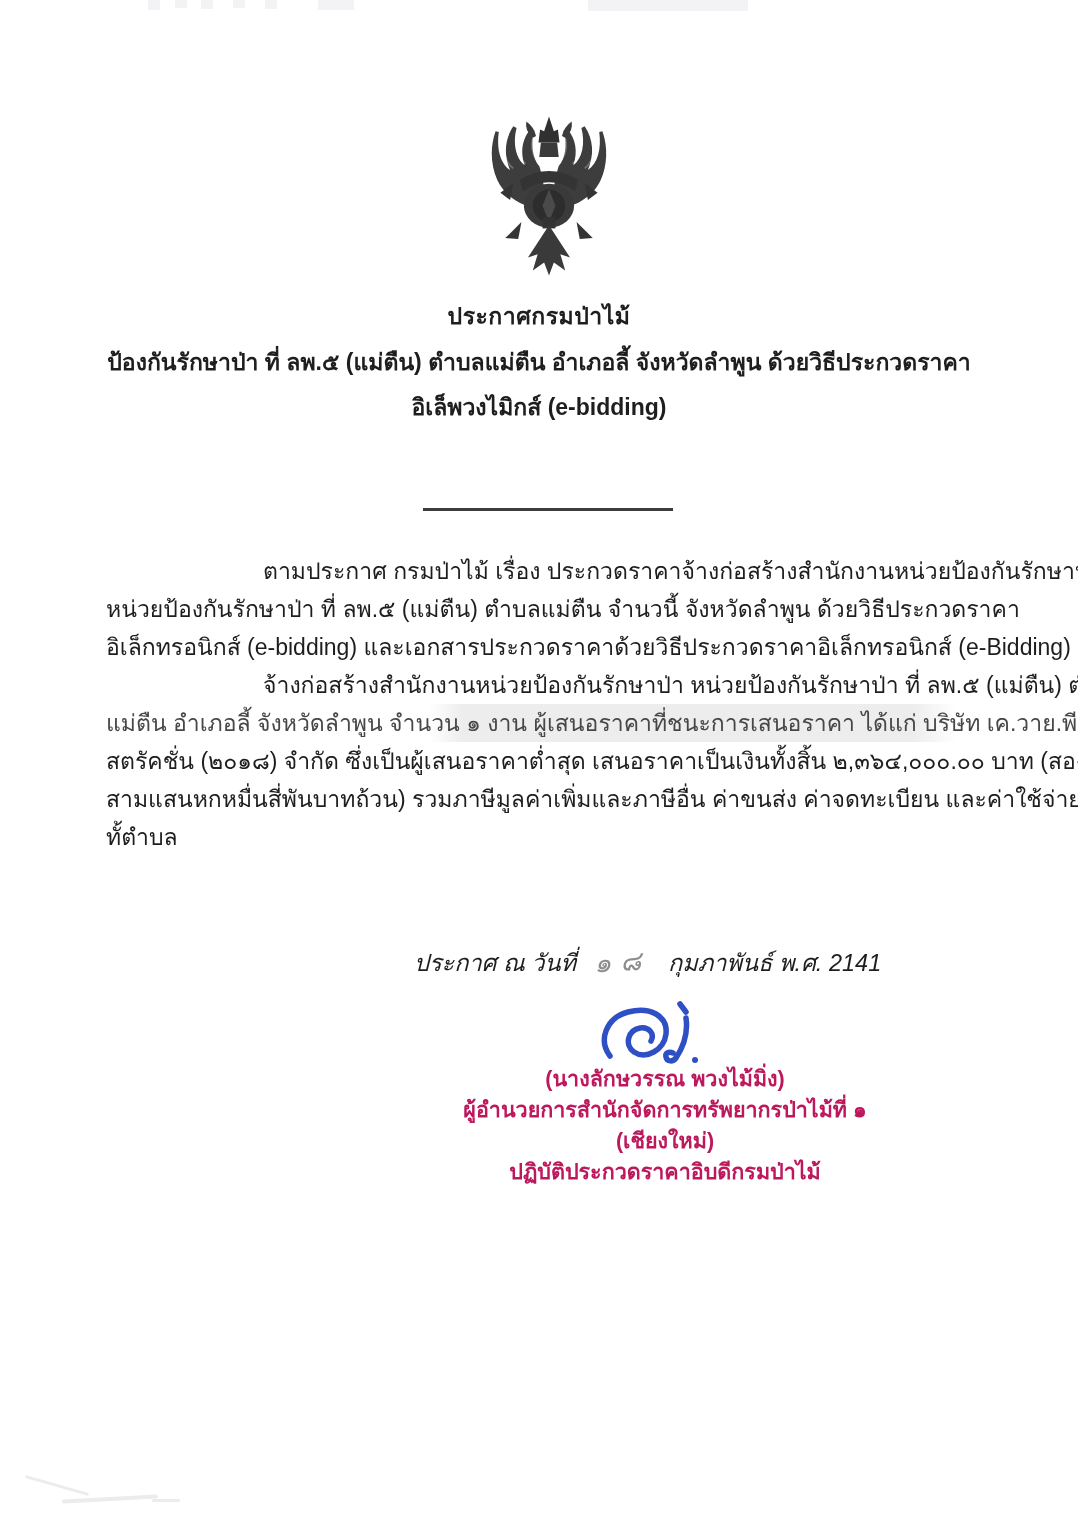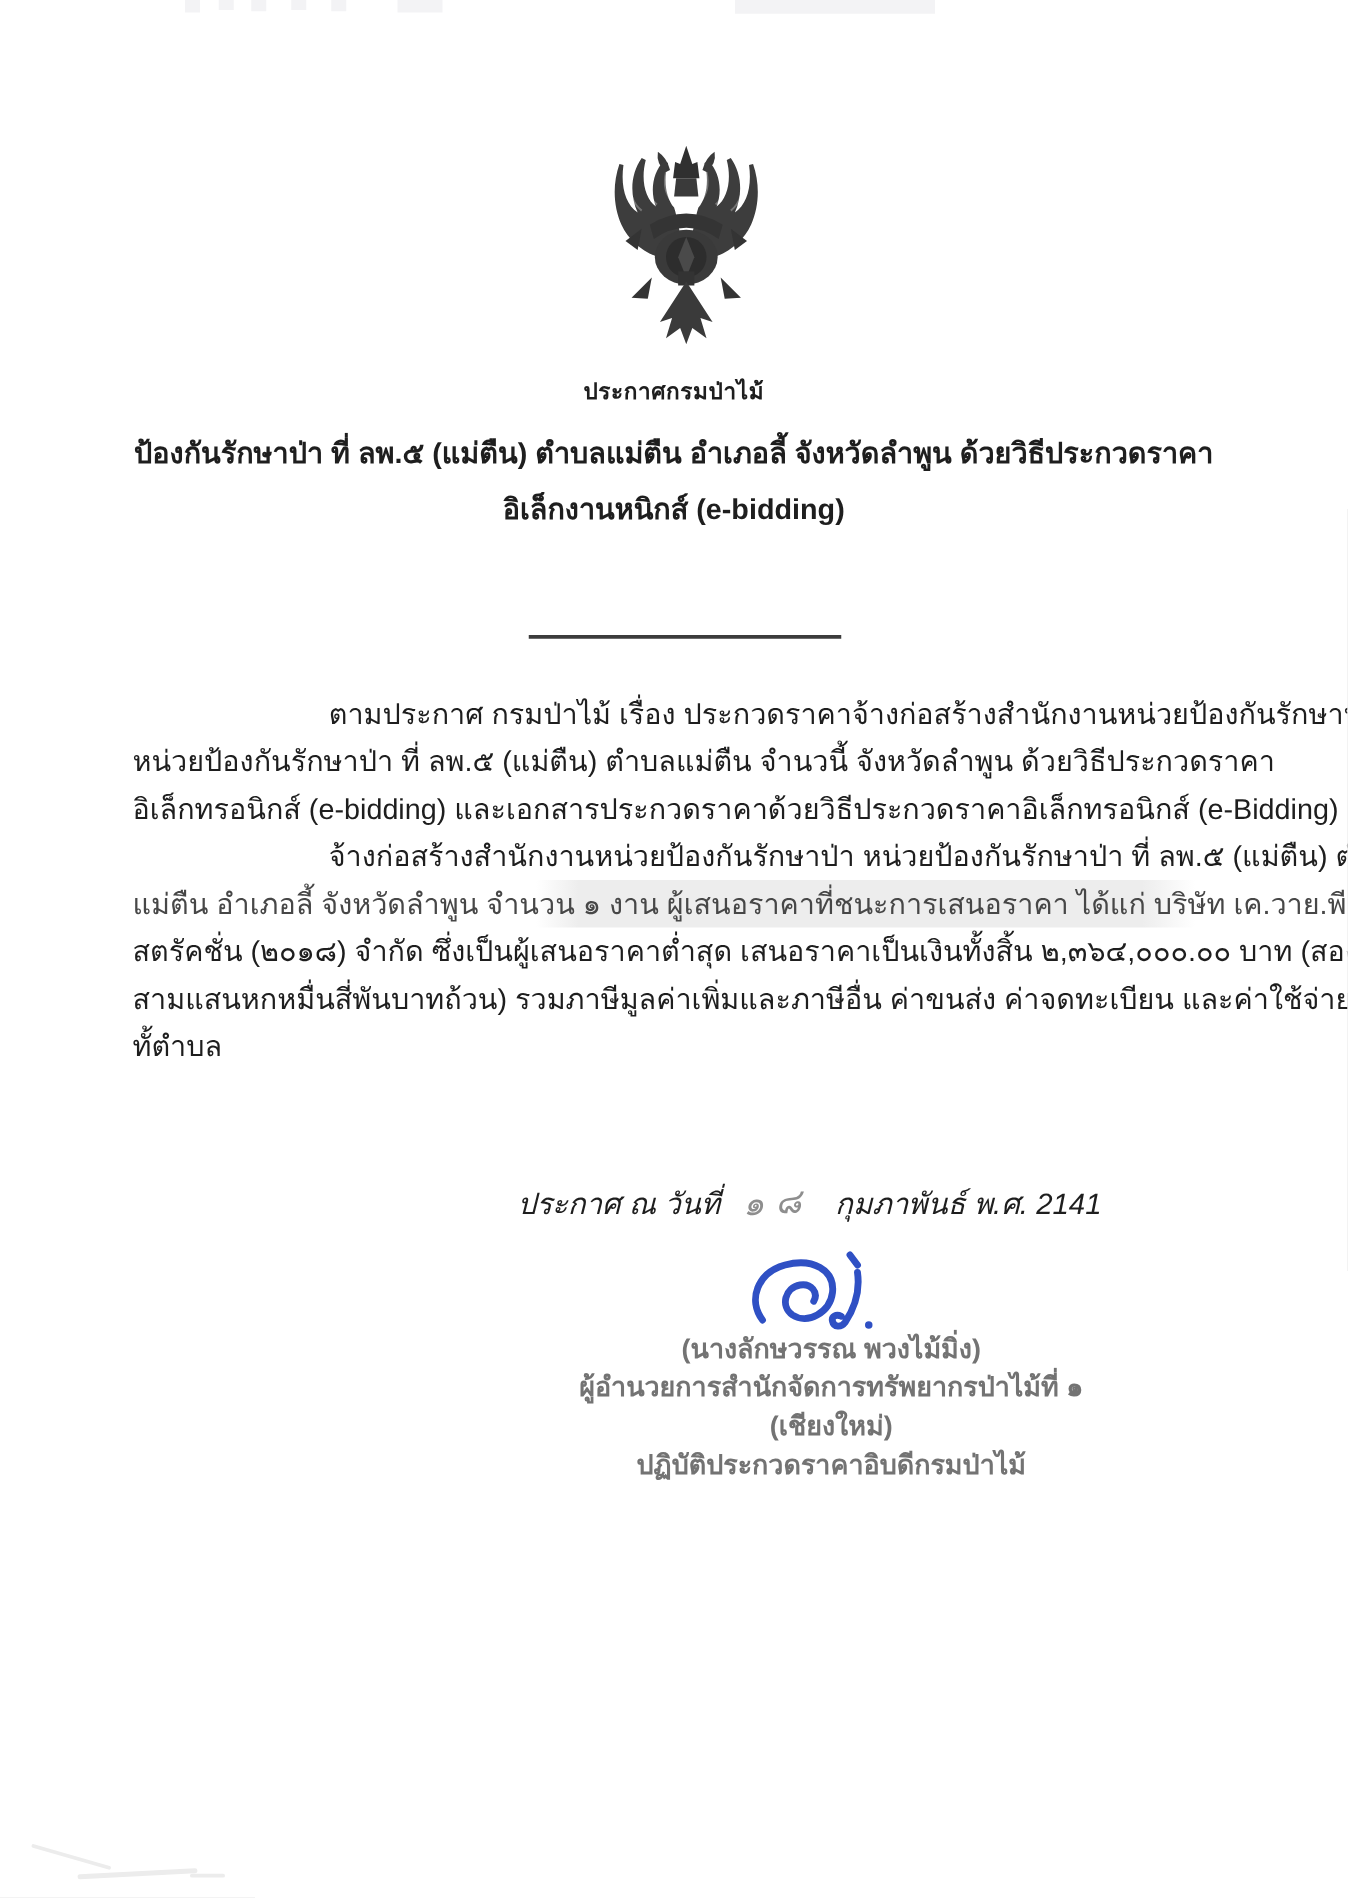--- a/index.html
+++ b/index.html
@@ -10,21 +10,21 @@
     color:#1e1e1e;
   }
   
   .artifact { position:absolute; background:#f3f3f5; }
   .smudge  { position:absolute; background:#ececec; border-radius:2px; }
 
   .emblem { position:absolute; left:468px; top:112px; width:162px; height:168px; }
 
   .doc-title {
     position:absolute; top:298px; left:0; width:1078px;
-    text-align:center; font-size:18px; font-weight:bold; letter-spacing:0.5px;
+    text-align:center; font-size:23px; font-weight:bold; letter-spacing:0.5px;
   }
   .subject {
     position:absolute; top:340px; left:70px; width:938px;
     text-align:center; font-size:23px; font-weight:bold; line-height:45px;
   }
   .divider { position:absolute; top:508px; left:423px; width:250px; height:3px; background:#3c3c3c; }
 
   .body-block {
     position:absolute; top:552px; left:106px; width:850px;
     font-size:23px; line-height:38px;
@@ -43,21 +43,21 @@
   }
   .handwritten {
     color:#8e8e8e; font-size:27px; letter-spacing:9px;
     transform:rotate(-3deg); display:inline-block; padding:0 4px;
   }
 
   .signature-svg { position:absolute; left:594px; top:998px; width:152px; height:82px; }
 
   .signer {
     position:absolute; top:1064px; left:430px; width:470px;
-    text-align:center; color:#737373; font-size:21.5px; font-weight:600; line-height:31px;
+    text-align:center; color:#be185d; font-size:21.5px; font-weight:600; line-height:31px;
   }
 </style>
 </head>
 <body>
 
 <div class="page">
 
   <div class="artifact" style="left:148px;top:0;width:12px;height:10px"></div>
   <div class="artifact" style="left:175px;top:0;width:12px;height:8px"></div>
   <div class="artifact" style="left:201px;top:0;width:12px;height:9px"></div>
@@ -94,21 +94,21 @@
     <path d="M134,132 L154,152 L138,153 Z" fill="#343434"></path>
 
     <rect x="92" y="126" width="16" height="14" fill="#333333"></rect>
     <path d="M100,136 L74,176 L86,172 L80,192 L94,182 L100,198 L106,182 L120,192 L114,172 L126,176 Z" fill="#3a3a3a"></path>
   </svg>
 
   <div class="doc-title">ประกาศกรมป่าไม้</div>
 
   <div class="subject">
     <div class="subject-line">ป้องกันรักษาป่า ที่ ลพ.๕ (แม่ตืน) ตำบลแม่ตืน อำเภอลี้ จังหวัดลำพูน ด้วยวิธีประกวดราคา</div>
-    <div class="subject-line">อิเล็กงานหนิกส์ (e-bidding)</div>
+    <div class="subject-line">อิเล็พวงไมิกส์ (e-bidding)</div>
   </div>
 
   <div class="divider"></div>
 
   <div class="body-block">
     <div class="body-line indent">ตามประกาศ กรมป่าไม้ เรื่อง ประกวดราคาจ้างก่อสร้างสำนักงานหน่วยป้องกันรักษาป่า</div>
     <div class="body-line">หน่วยป้องกันรักษาป่า ที่ ลพ.๕ (แม่ตืน) ตำบลแม่ตืน จำนวนี้ จังหวัดลำพูน ด้วยวิธีประกวดราคา</div>
     <div class="body-line">อิเล็กทรอนิกส์ (e-bidding) และเอกสารประกวดราคาด้วยวิธีประกวดราคาอิเล็กทรอนิกส์ (e-Bidding) เลขที่</div>
     <div class="body-line indent">จ้างก่อสร้างสำนักงานหน่วยป้องกันรักษาป่า หน่วยป้องกันรักษาป่า ที่ ลพ.๕ (แม่ตืน) ตำบล</div>
     <div class="body-line scan-shade">แม่ตืน อำเภอลี้ จังหวัดลำพูน จำนวน ๑ งาน ผู้เสนอราคาที่ชนะการเสนอราคา ได้แก่ บริษัท เค.วาย.พี.คอน</div>

